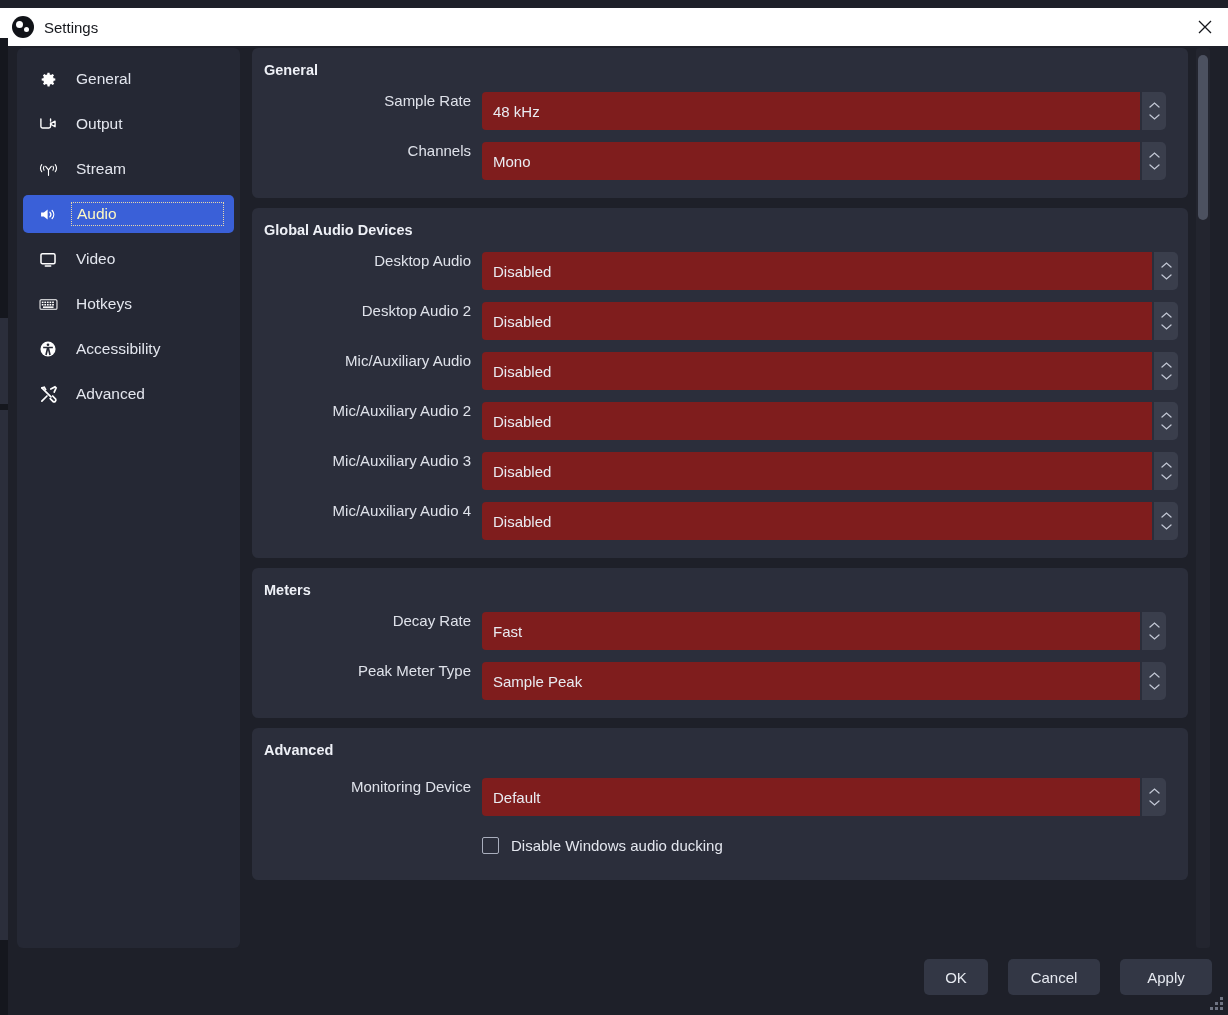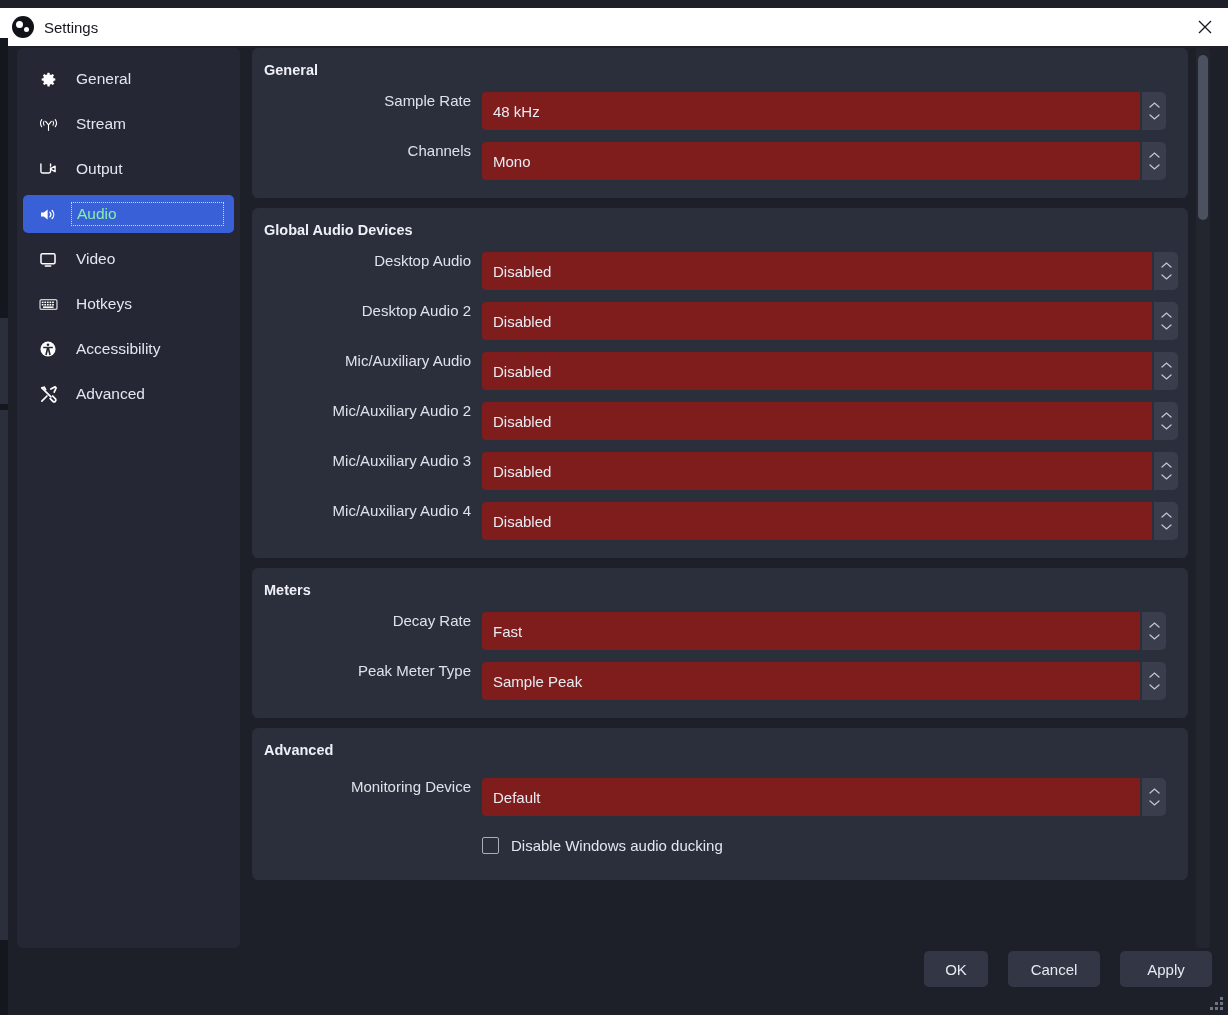--- a/index.html
+++ b/index.html
@@ -84,21 +84,21 @@
     flex: none;
   }
   .nav-item .nav-label {
     margin-left: 10px;
     font-size: 15.5px; color: #e3e6ee;
     padding: 2px 5px;
   }
   .nav-item.selected { background: #3a60d8; }
   .nav-item.selected .nav-label {
     border: 1px dotted #e8d8a8;
-    color: #86efac;
+    color: #fef9c3;
     flex: 1; margin-right: 10px;
   }
 
   
   .content {
     position: absolute; left: 252px; top: 48px;
     width: 936px; height: 900px;
   }
   .group {
     background: #2b2e3b;
@@ -175,21 +175,21 @@
   .scroll-thumb {
     position: absolute; left: 2px; top: 7px;
     width: 10px; height: 165px;
     background: #4c5160;
     border-radius: 5px;
     cursor: pointer;
   }
 
   
   .footer {
-    position: absolute; right: 16px; bottom: 28px;
+    position: absolute; right: 16px; bottom: 20px;
     display: flex; gap: 20px;
   }
   .btn {
     min-width: 64px; height: 36px;
     padding: 0 18px;
     background: #333745;
     border: none; border-radius: 5px;
     color: #e6e9f0;
     font-family: "Liberation Sans", sans-serif;
     font-size: 15px;
@@ -236,41 +236,41 @@
         <svg width="17" height="17" viewBox="0 0 20 20" fill="#ffffff">
           <path d="M10 6.4a3.6 3.6 0 1 0 0 7.2 3.6 3.6 0 0 0 0-7.2zm0 5.4a1.8 1.8 0 1 1 0-3.6 1.8 1.8 0 0 1 0 3.6z"></path>
           <path d="M18 11.2v-2.4l-2.1-.4a6.2 6.2 0 0 0-.6-1.5l1.2-1.8-1.7-1.7-1.8 1.2a6.2 6.2 0 0 0-1.5-.6L11.2 2H8.8l-.4 2.1a6.2 6.2 0 0 0-1.5.6L5.1 3.5 3.4 5.2l1.2 1.8a6.2 6.2 0 0 0-.6 1.5L2 8.8v2.4l2.1.4c.14.53.34 1.03.6 1.5l-1.2 1.8 1.7 1.7 1.8-1.2c.47.26.97.46 1.5.6l.4 2.1h2.4l.4-2.1c.53-.14 1.03-.34 1.5-.6l1.8 1.2 1.7-1.7-1.2-1.8c.26-.47.46-.97.6-1.5z"></path>
         </svg>
       </span>
       <span class="nav-label">General</span>
     </div>
 
     <div class="nav-item">
       <span class="nav-icon">
+        <svg width="19" height="17" viewBox="0 0 22 19" fill="none" stroke="#ffffff" stroke-width="1.6" stroke-linecap="round" stroke-linejoin="round">
+          <path d="M2.2 3.2v8.4a2 2 0 0 0 2 2h7.2a2 2 0 0 0 2-2V7.6"></path>
+          <path d="M13.4 9.2 18.6 12V5.6L13.4 8.4"></path>
+          <path d="M13.4 5.6V3.2"></path>
+        </svg>
+      </span>
+      <span class="nav-label">Output</span>
+    </div>
+
+    <div class="nav-item">
+      <span class="nav-icon">
         <svg width="19" height="17" viewBox="0 0 22 18" fill="none" stroke="#ffffff" stroke-width="1.3" stroke-linecap="round">
           <path d="M3.2 3.4a7 7 0 0 0 0 8.2"></path>
           <path d="M5.8 5.2a4 4 0 0 0 0 4.6"></path>
           <path d="M18.8 3.4a7 7 0 0 1 0 8.2"></path>
           <path d="M16.2 5.2a4 4 0 0 1 0 4.6"></path>
           <path d="M7.7 5.4 11 9.4l3.3-4"></path>
           <path d="M11 9.4v6.4"></path>
         </svg>
       </span>
       <span class="nav-label">Stream</span>
-    </div>
-
-    <div class="nav-item">
-      <span class="nav-icon">
-        <svg width="19" height="17" viewBox="0 0 22 19" fill="none" stroke="#ffffff" stroke-width="1.6" stroke-linecap="round" stroke-linejoin="round">
-          <path d="M2.2 3.2v8.4a2 2 0 0 0 2 2h7.2a2 2 0 0 0 2-2V7.6"></path>
-          <path d="M13.4 9.2 18.6 12V5.6L13.4 8.4"></path>
-          <path d="M13.4 5.6V3.2"></path>
-        </svg>
-      </span>
-      <span class="nav-label">Output</span>
     </div>
 
     <div class="nav-item selected">
       <span class="nav-icon">
         <svg width="19" height="17" viewBox="0 0 22 18" fill="none">
           <path d="M2.4 6.6h3.2L10 3.1v11.8L5.6 11.4H2.4z" fill="#ffffff"></path>
           <path d="M12.6 6.3a4 4 0 0 1 0 5.4" stroke="#ffffff" stroke-width="1.5" stroke-linecap="round"></path>
           <path d="M15.2 4.3a7 7 0 0 1 0 9.4" stroke="#ffffff" stroke-width="1.5" stroke-linecap="round"></path>
         </svg>
       </span>

